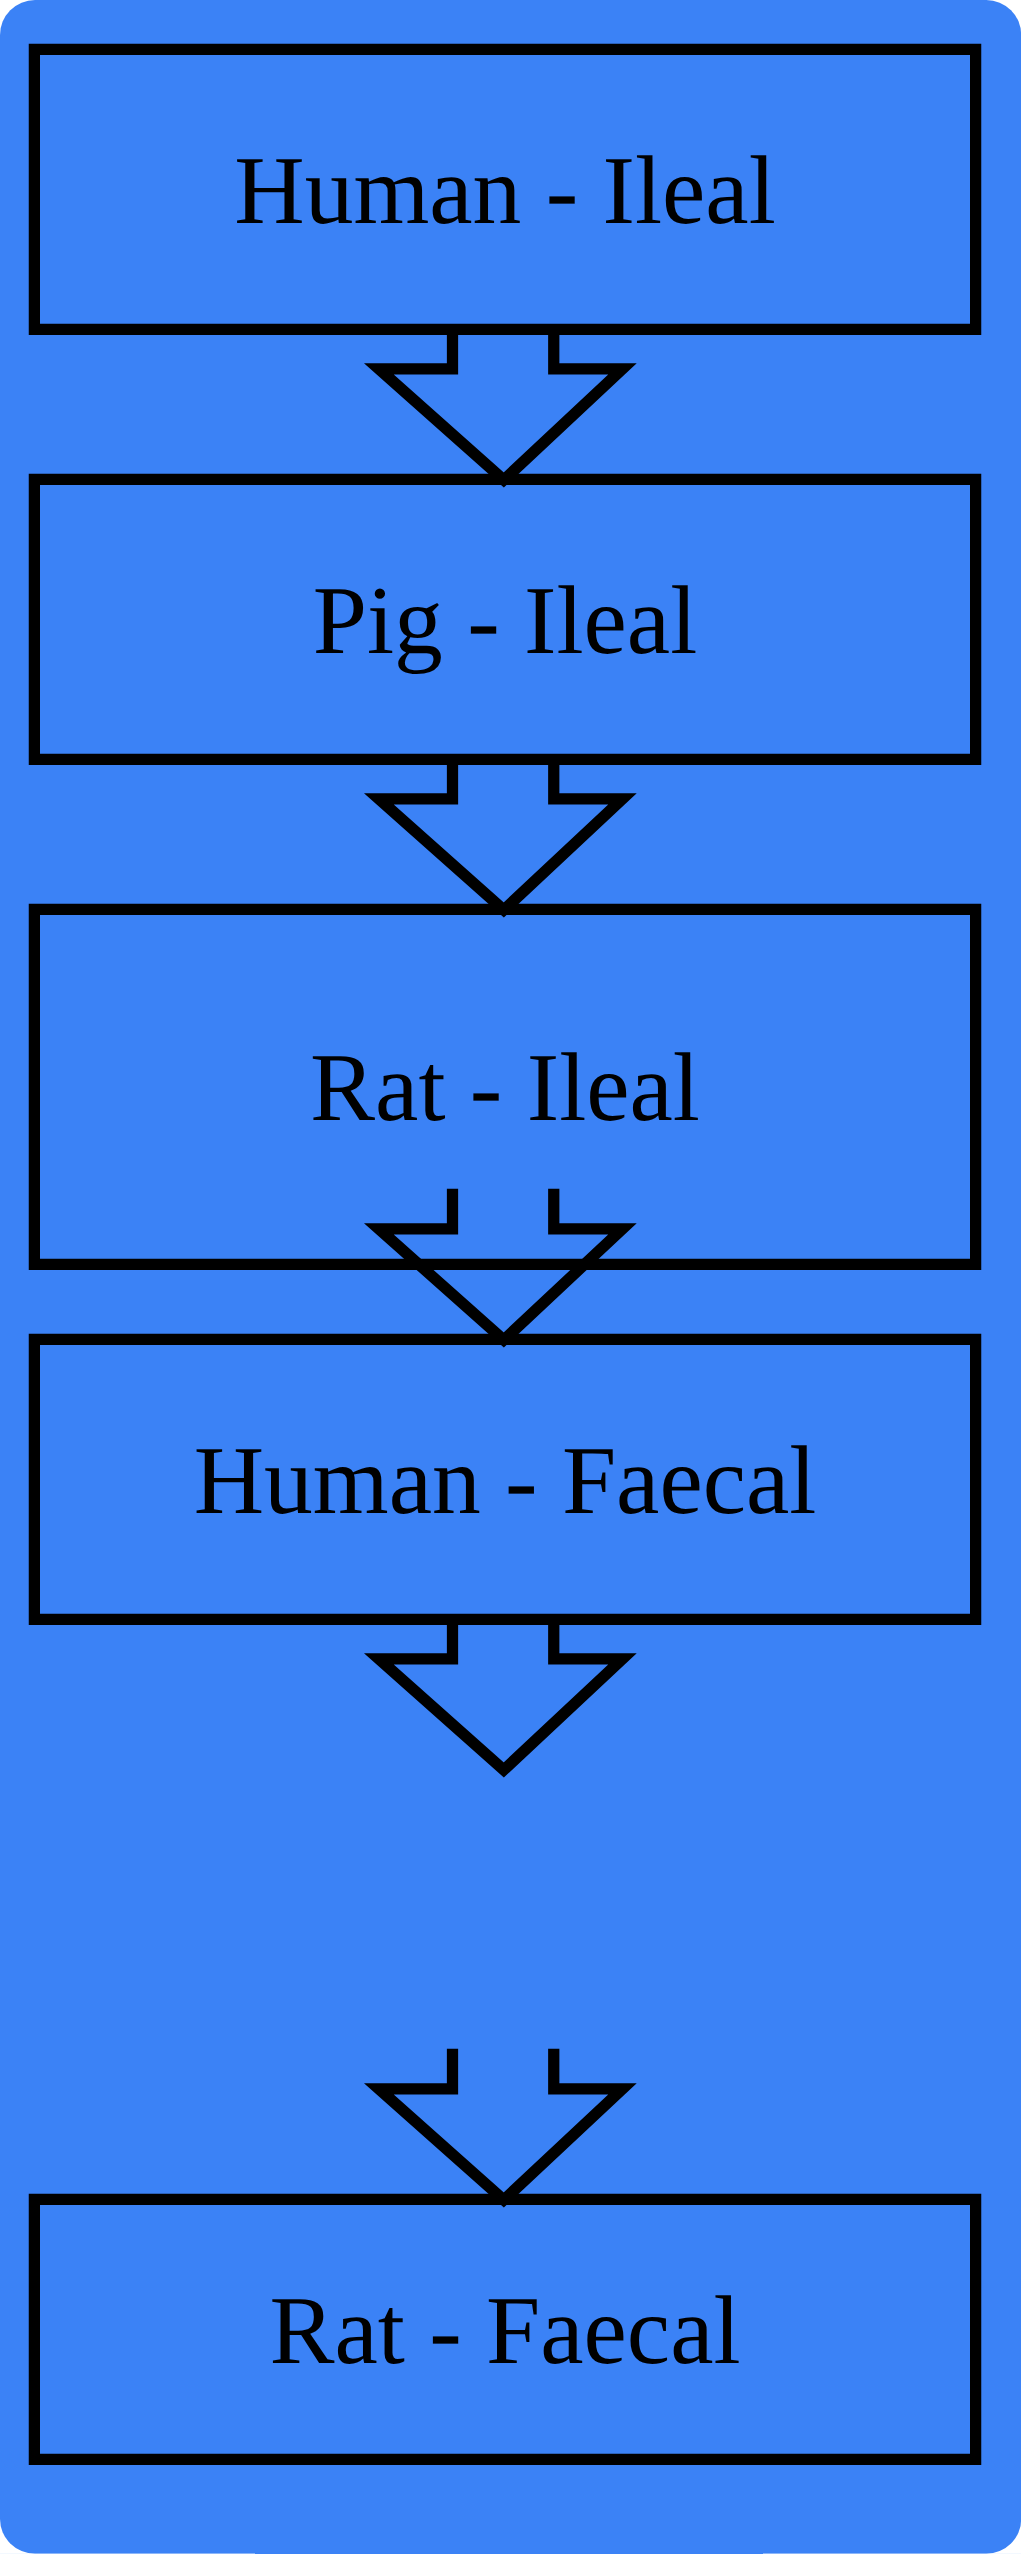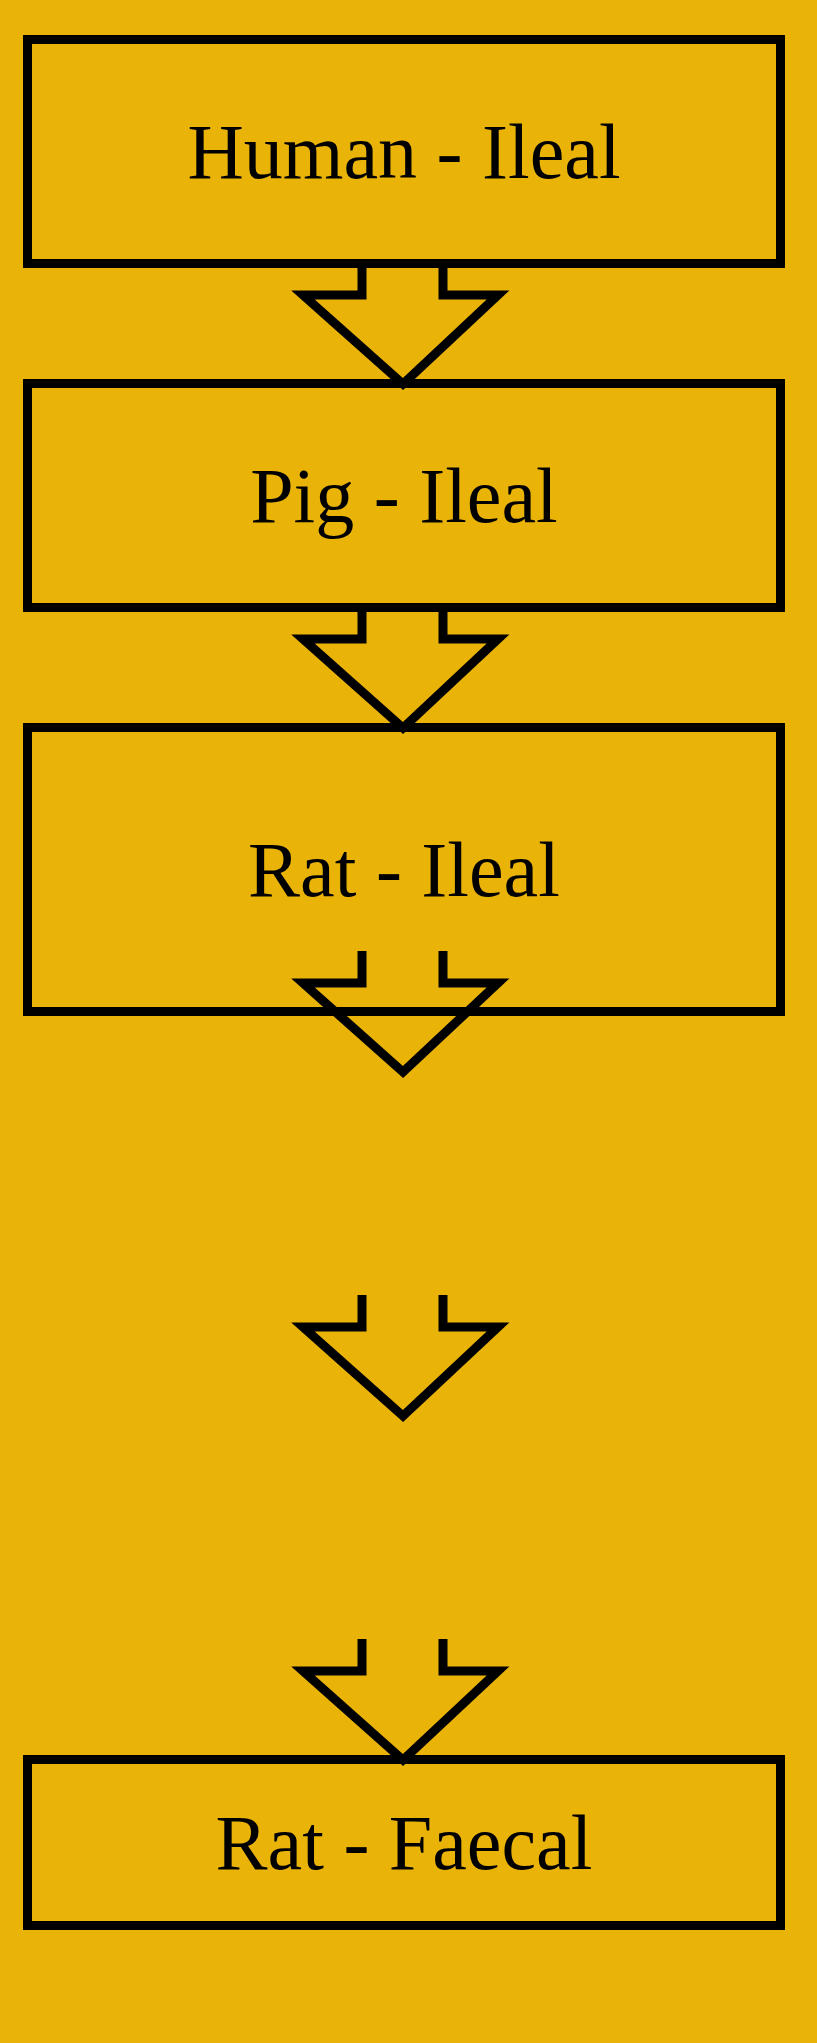--- a/index.html
+++ b/index.html
@@ -8,22 +8,23 @@
     padding: 0;
     background: #ffffff;
   }
   body {
     font-family: "Liberation Serif", "DejaVu Serif", serif;
   }
   #diagram-root {
     position: relative;
     width: 817px;
     height: 2043px;
-    background: #eab308;
+    background: #3b82f6;
     overflow: hidden;
+    border-radius: 28px;
   }
   #flow-svg {
     position: absolute;
     top: 0;
     left: 0;
     width: 817px;
     height: 2043px;
     display: block;
   }
   .node-box {
@@ -65,19 +66,22 @@
   </div>
 
   <div class="node-box" style="left: 23px; top: 379px; width: 762px; height: 233px;">
     <span class="node-label">Pig - Ileal</span>
   </div>
 
   <div class="node-box" style="left: 23px; top: 723px; width: 762px; height: 293px;">
     <span class="node-label">Rat - Ileal</span>
   </div>
 
+  <div class="node-box" style="left: 23px; top: 1067px; width: 762px; height: 233px;">
+    <span class="node-label">Human - Faecal</span>
+  </div>
 
 
-  <div class="node-box" style="left: 23px; top: 1755px; width: 762px; height: 175px;">
+  <div class="node-box" style="left: 23px; top: 1755px; width: 762px; height: 217px;">
     <span class="node-label">Rat - Faecal</span>
   </div>
 
 </div>
 
 </body></html>

